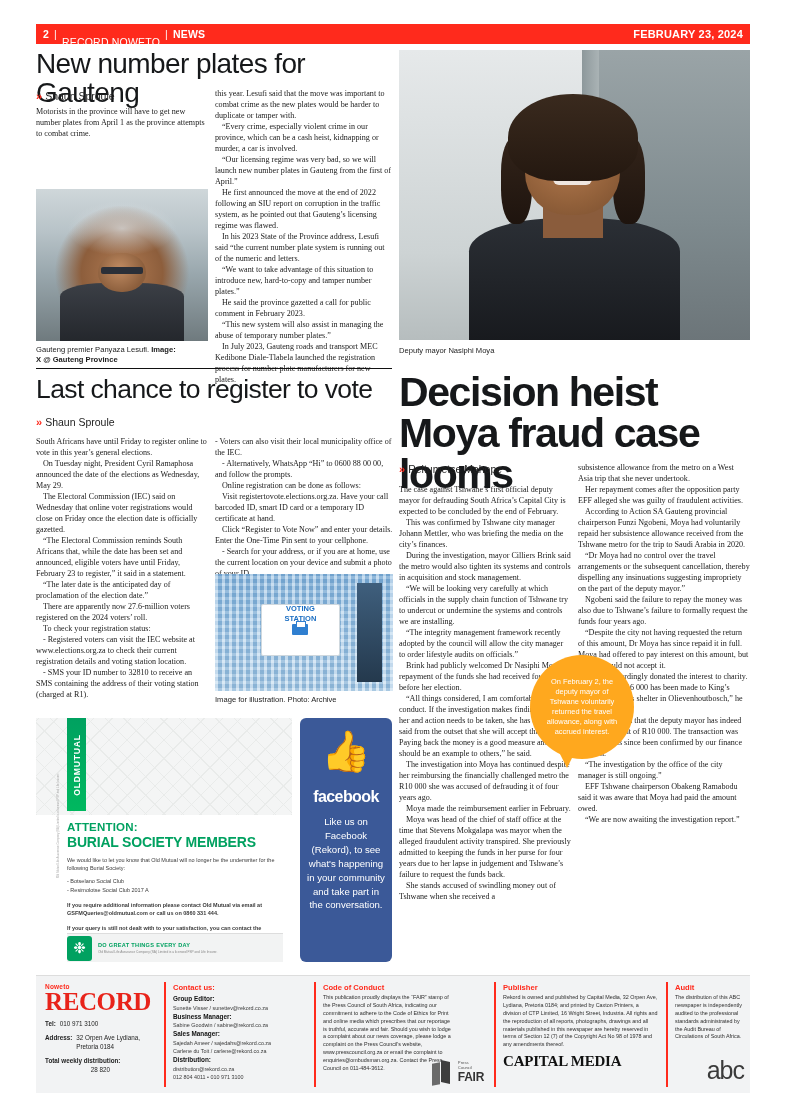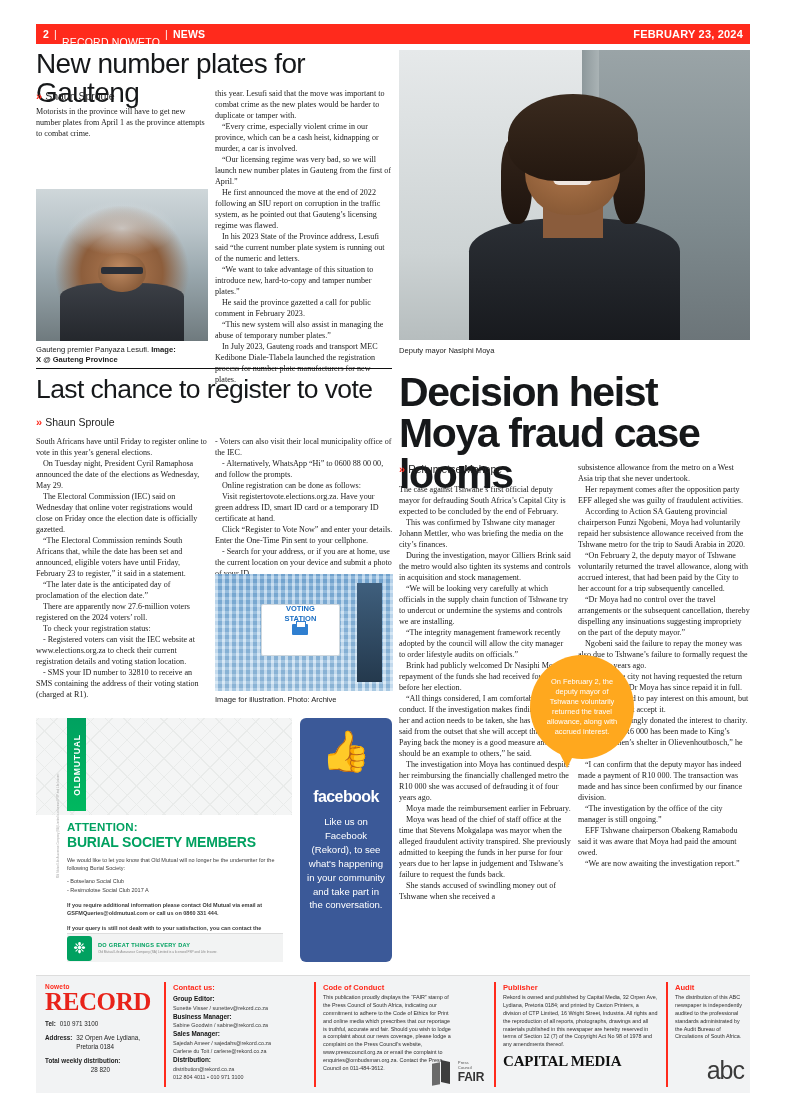--- a/index.html
+++ b/index.html
@@ -318,21 +318,21 @@
       <p>“The later date is the anticipated day of proclamation of the election date.”</p>
       <p>There are apparently now 27.6-million voters registered on the 2024 voters’ roll.</p>
       <p>To check your registration status:</p>
       <p>- Registered voters can visit the IEC website at www.elections.org.za to check their current registration details and voting station location.</p>
       <p>- SMS your ID number to 32810 to receive an SMS containing the address of their voting station (charged at R1).</p>
     </div>
   <div class="col" id="vote-c2" style="left:215px; top:436px; width:178px;">
       <p class="noind">- Voters can also visit their local municipality office of the IEC.</p>
       <p>- Alternatively, WhatsApp “Hi” to 0600 88 00 00, and follow the prompts.</p>
       <p>Online registration can be done as follows:</p>
-      <p>Visit registertovote.elections.org.za. Have your green address ID, smart ID card or a temporary ID certificate at hand.</p>
+      <p>Visit registertovote.elections.org.za. Have your call barcoded ID, smart ID card or a temporary ID certificate at hand.</p>
       <p>Click “Register to Vote Now” and enter your details. Enter the One-Time Pin sent to your cellphone.</p>
       <p>- Search for your address, or if you are at home, use the current location on your device and submit a photo of your ID.</p>
     </div>
 
   <div class="photo p-vote">
     <div class="bldg"></div>
       <div class="tower"></div>
     <div class="sign">
       <div class="t1">VOTING</div>
       <div class="t2">STATION</div>
@@ -372,21 +372,20 @@
       <p>“All things considered, I am comfortable with her conduct. If the investigation makes findings against her and action needs to be taken, she has already said from the outset that she will accept that action. Paying back the money is a good measure and should be an example to others,” he said.</p>
       <p>The investigation into Moya has continued despite her reimbursing the financially challenged metro the R10 000 she was accused of defrauding it of four years ago.</p>
       <p>Moya made the reimbursement earlier in February.</p>
       <p>Moya was head of the chief of staff office at the time that Stevens Mokgalapa was mayor when the alleged fraudulent activity transpired. She previously admitted to keeping the funds in her purse for four years due to her lapse in judgement and Tshwane’s failure to request the funds back.</p>
       <p>She stands accused of swindling money out of Tshwane when she received a</p>
     </div>
   <div class="col" id="moya-c2" style="left:578px; top:462px; width:172px;">
       <p class="noind">subsistence allowance from the metro on a West Asia trip that she never undertook.</p>
       <p>Her repayment comes after the opposition party EFF alleged she was guilty of fraudulent activities.</p>
       <p>According to Action SA Gauteng provincial chairperson Funzi Ngobeni, Moya had voluntarily repaid her subsistence allowance received from the Tshwane metro for the trip to Saudi Arabia in 2020.</p>
-      <p>“On February 2, the deputy mayor of Tshwane voluntarily returned the travel allowance, along with accrued interest, that had been paid by the City to her account for a trip subsequently cancelled.</p>
       <p>“Dr Moya had no control over the travel arrangements or the subsequent cancellation, thereby dispelling any insinuations suggesting impropriety on the part of the deputy mayor.”</p>
       <p>Ngobeni said the failure to repay the money was also due to Tshwane’s failure to formally request the funds four years ago.</p>
       <p>“Despite the city not having requested the return of this amount, Dr Moya has since repaid it in full. Moya had offered to pay interest on this amount, but the city could not accept it.</p>
       <p>“Moya accordingly donated the interest to charity. A donation of R6 000 has been made to King’s Hope, a women’s shelter in Olievenhoutbosch,” he said.</p>
       <p>“I can confirm that the deputy mayor has indeed made a payment of R10 000. The transaction was made and has since been confirmed by our finance division.</p>
       <p>“The investigation by the office of the city manager is still ongoing.”</p>
       <p>EFF Tshwane chairperson Obakeng Ramabodu said it was aware that Moya had paid the amount owed.</p>
       <p>“We are now awaiting the investigation report.”</p>
     </div>
 

